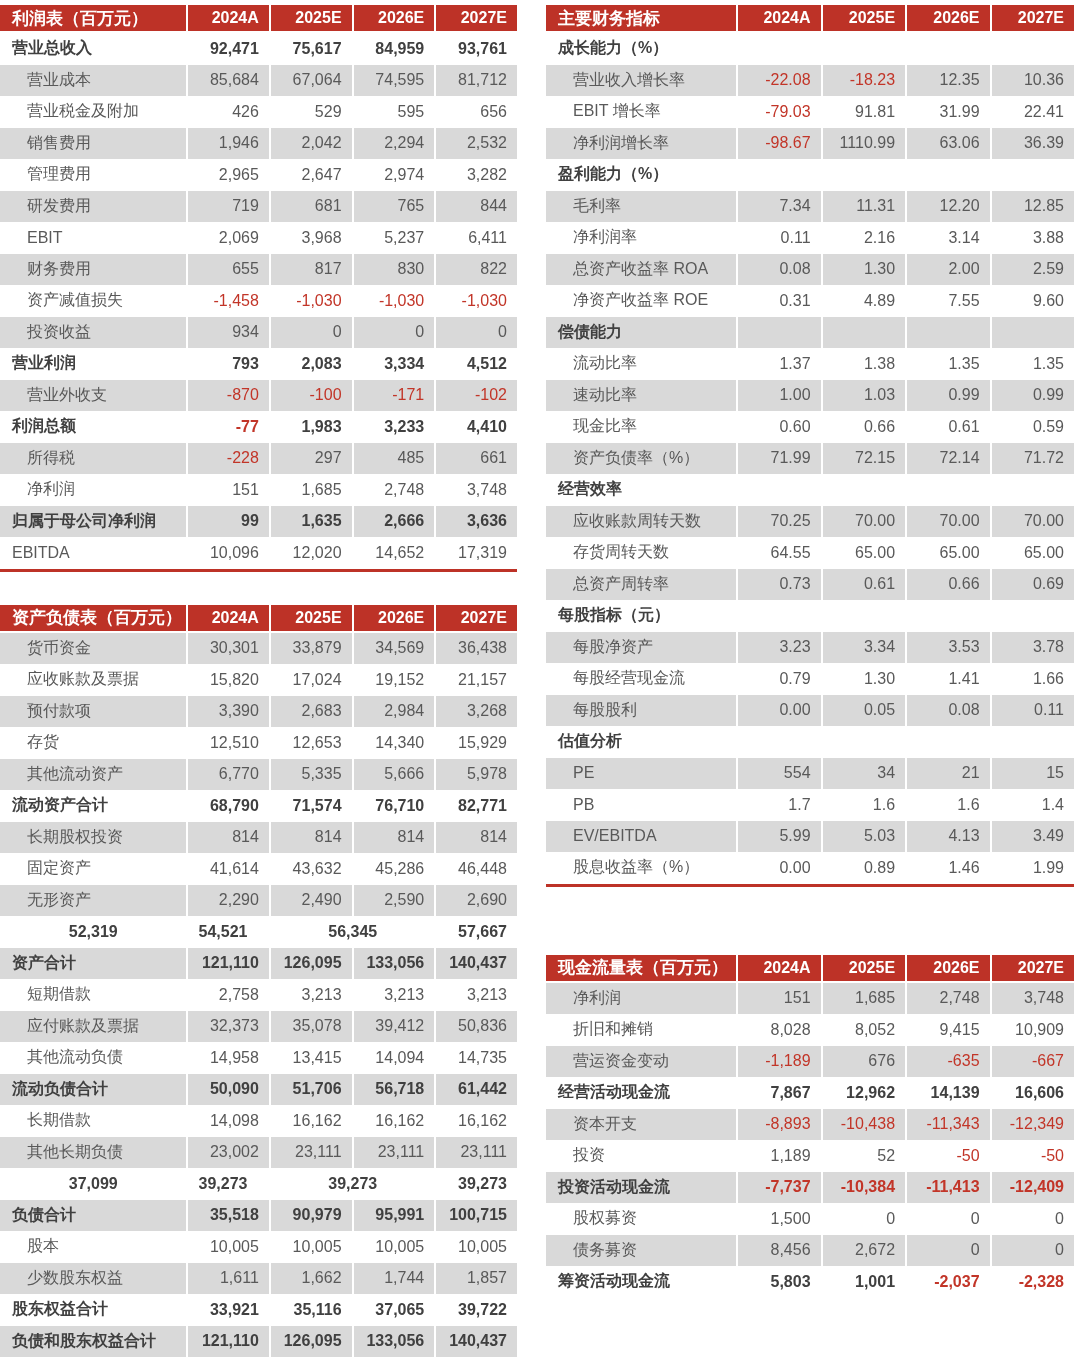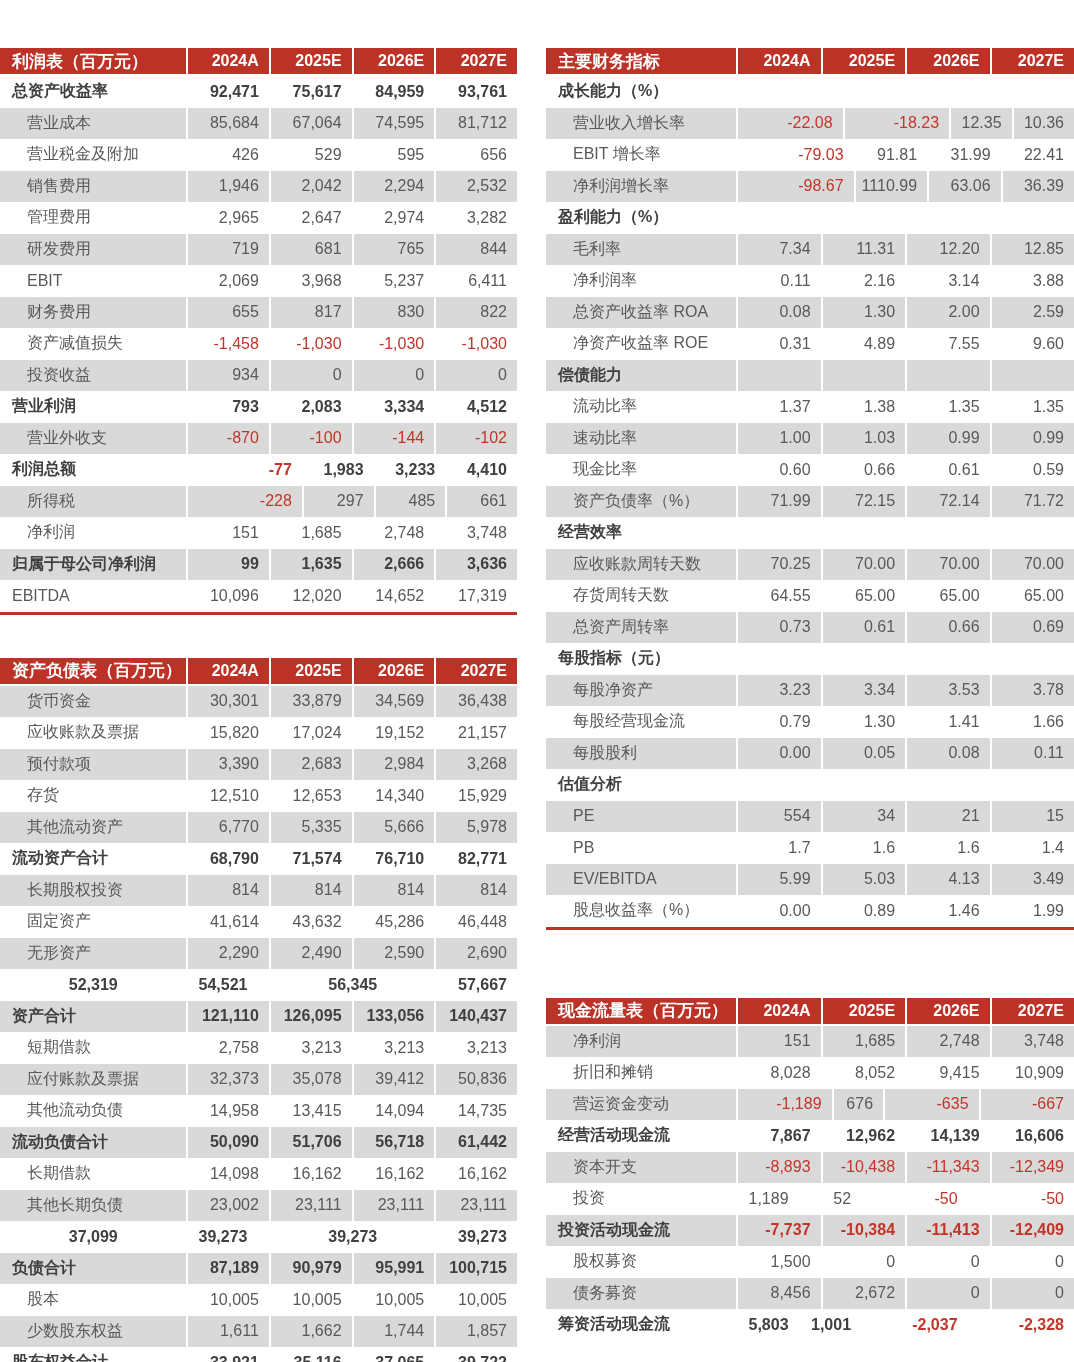--- a/index.html
+++ b/index.html
@@ -17,38 +17,37 @@
   .fin-table { width: 100%; font-size: 16px; }
   .fin-table.underline { border-bottom: 3px solid var(--underline, #BD3227); }
   .mt-balance  { margin-top: 33px; text-align: center; }
   .mt-cashflow { margin-top: 68px; }
 
   .thead {
     display: flex; height: 28px;
     background: var(--header-bg, #BD3227);
     color: #ffffff; font-weight: 700;
     border-bottom: 2px solid #ffffff;
-    margin-top: 43px;
   }
   .thead .label { font-size: 17px; }
 
   .tbody .row { display: flex; height: 31.5px; }
 
   .cell {
     display: flex; align-items: center;
     height: 100%; overflow: hidden; white-space: nowrap;
   }
   .cell + .cell { border-left: 2px solid #ffffff; }
 
   .label { flex: 0 0 36%; padding-left: 12px; }
   .label.indent { padding-left: 27px; }
   .num { flex: 1 1 0; justify-content: flex-end; padding-right: 10px; }
 
   .bold { font-weight: 700; color: var(--bold-text, #404040); }
-  .neg  { color: var(--negative, #C23528); padding-left: 44px; }
+  .neg  { color: var(--negative, #C23528); }
   .thead .cell { color: #ffffff; }
 
   .stripe-even .tbody .row:nth-child(even) { background: var(--stripe, #D9D9D9); }
   .stripe-odd  .tbody .row:nth-child(odd)  { background: var(--stripe, #D9D9D9); }
 </style>
 </head>
 <body>
 
 <div class="page">
 
@@ -57,21 +56,21 @@
     <section class="fin-table stripe-even underline">
       <div class="thead">
         <div class="cell label">利润表（百万元）</div>
         <div class="cell num">2024A</div>
         <div class="cell num">2025E</div>
         <div class="cell num">2026E</div>
         <div class="cell num">2027E</div>
       </div>
       <div class="tbody">
           <div class="row">
-            <div class="cell label bold">总资产收益率</div>
+            <div class="cell label bold">营业总收入</div>
             <div class="cell num bold">92,471</div>
             <div class="cell num bold">75,617</div>
             <div class="cell num bold">84,959</div>
             <div class="cell num bold">93,761</div>
           </div>
           <div class="row">
             <div class="cell label indent">营业成本</div>
             <div class="cell num">85,684</div>
             <div class="cell num">67,064</div>
             <div class="cell num">74,595</div>
@@ -137,21 +136,21 @@
             <div class="cell label bold">营业利润</div>
             <div class="cell num bold">793</div>
             <div class="cell num bold">2,083</div>
             <div class="cell num bold">3,334</div>
             <div class="cell num bold">4,512</div>
           </div>
           <div class="row">
             <div class="cell label indent">营业外收支</div>
             <div class="cell num neg">-870</div>
             <div class="cell num neg">-100</div>
-            <div class="cell num neg">-144</div>
+            <div class="cell num neg">-171</div>
             <div class="cell num neg">-102</div>
           </div>
           <div class="row">
             <div class="cell label bold">利润总额</div>
             <div class="cell num bold neg">-77</div>
             <div class="cell num bold">1,983</div>
             <div class="cell num bold">3,233</div>
             <div class="cell num bold">4,410</div>
           </div>
           <div class="row">
@@ -313,21 +312,21 @@
             <div class="cell num">23,111</div>
           </div>
           <div class="row">
             <div class="cell num bold">37,099</div>
             <div class="cell num bold">39,273</div>
             <div class="cell num bold">39,273</div>
             <div class="cell num bold">39,273</div>
           </div>
           <div class="row">
             <div class="cell label bold">负债合计</div>
-            <div class="cell num bold">87,189</div>
+            <div class="cell num bold">35,518</div>
             <div class="cell num bold">90,979</div>
             <div class="cell num bold">95,991</div>
             <div class="cell num bold">100,715</div>
           </div>
           <div class="row">
             <div class="cell label indent">股本</div>
             <div class="cell num">10,005</div>
             <div class="cell num">10,005</div>
             <div class="cell num">10,005</div>
             <div class="cell num">10,005</div>

